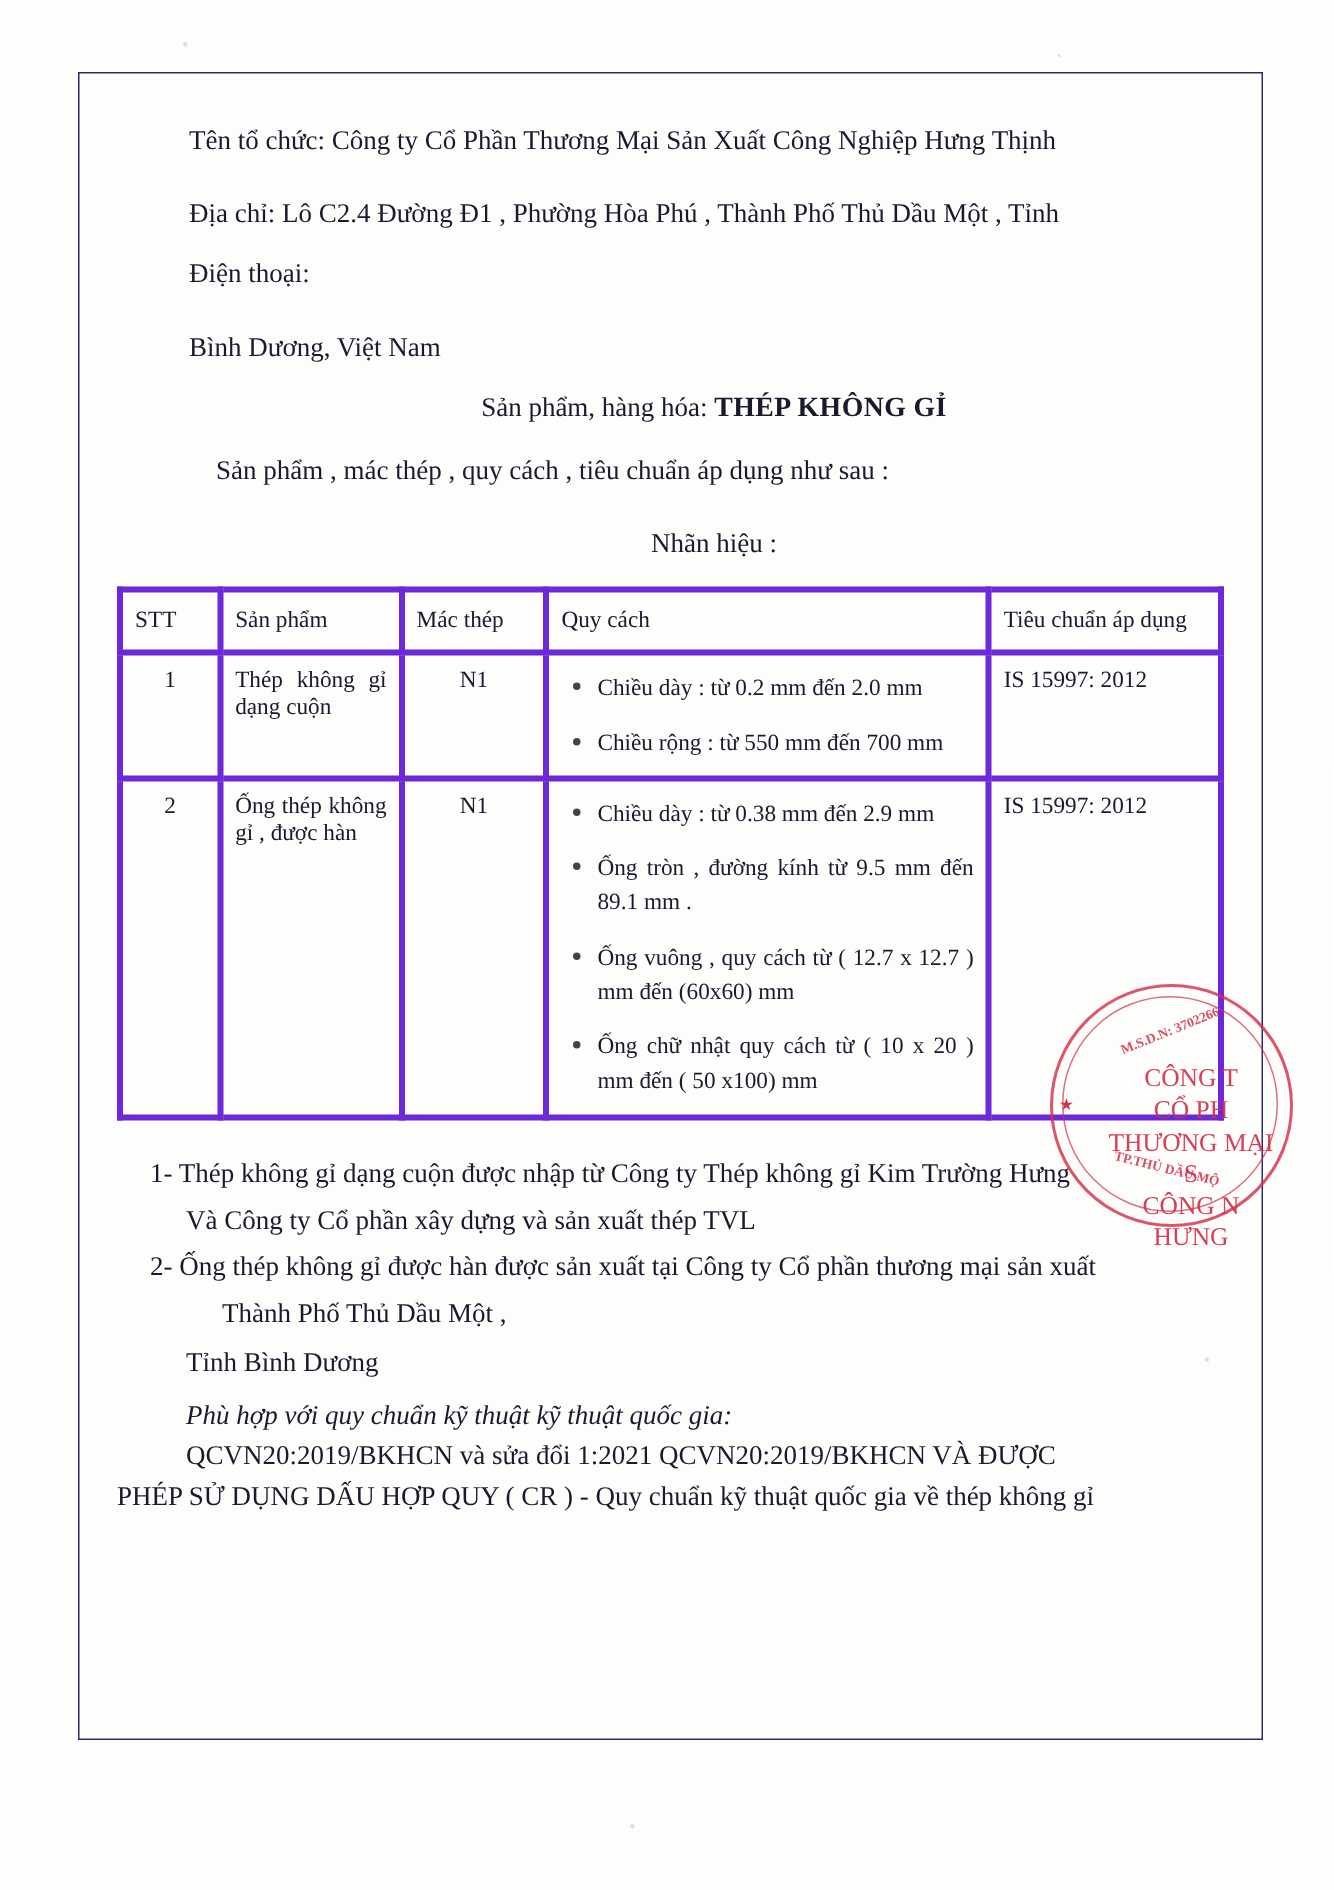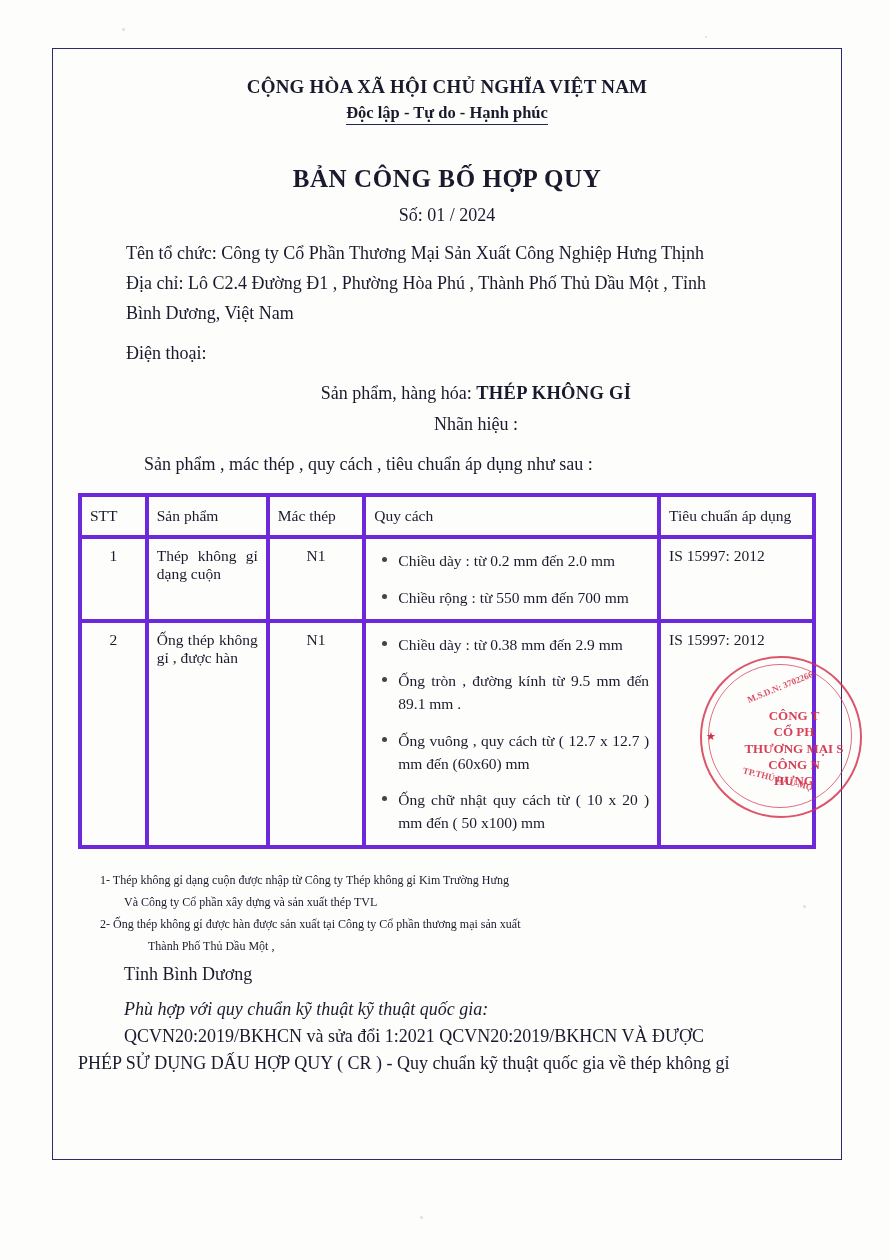--- a/index.html
+++ b/index.html
@@ -65,21 +65,21 @@
     margin-top: 12px;
   }
   .field-line {
     font-size: 18px;
     margin-top: 14px;
     line-height: 1.45;
     padding-left: 48px;
   }
   .field-line.indent2 { padding-left: 58px; text-align: center; }
   .field-line.indent3 { padding-left: 66px; }
-  .field-line.tight { margin-top: 4px; }
+  .field-line.tight { margin-top: 23px; }
   .prod-name { font-weight: bold; font-size: 18.5px; letter-spacing: .3px;}
   table.spec {
     width: 100%;
     border-collapse: collapse;
     margin-top: 16px;
     font-size: 15.5px;
   }
   table.spec th, table.spec td {
     border: 4px solid #6d28d9;
     vertical-align: top;
@@ -117,21 +117,21 @@
     position: absolute;
     left: -16px;
     top: 8px;
     width: 5px;
     height: 5px;
     background: #444;
     border-radius: 50%;
   }
   .notes {
     margin-top: 22px;
-    font-size: 12px;
+    font-size: 18px;
     line-height: 1.5;
   }
   .note-row {
     display: block;
     padding-left: 46px;
     text-indent: -24px;
     margin-bottom: 4px;
   }
   .note-cont {
     display: block;
@@ -172,22 +172,22 @@
     border: 1px solid #d4304a;
     border-radius: 50%;
     opacity: .7;
   }
   .stamp .ctext {
     position: absolute;
     left: 34px;
     top: 52px;
     width: 120px;
     color: #d4304a;
-    font-size: 13px;
-    font-weight: bold;
+    font-size: 17px;
+    font-weight: normal;
     line-height: 1.25;
     text-align: center;
     opacity: .92;
   }
   .stamp .arc-top {
     position: absolute;
     left: 10px;
     top: 26px;
     width: 140px;
     color: #d4304a;
@@ -225,38 +225,32 @@
 </style>
 </head>
 <body>
 
 <div class="page">
 
   <div class="doc-border"></div>
 
   <div class="inner">
 
-    <div class="center">
-      <div class="national-title">CỘNG HÒA XÃ HỘI CHỦ NGHĨA VIỆT NAM</div>
-      <div><span class="motto">Độc lập - Tự do - Hạnh phúc</span></div>
-      <div class="doc-title">BẢN CÔNG BỐ HỢP QUY</div>
-      <div class="doc-number">Số: 01 / 2024</div>
-    </div>
 
     <div class="field-line">Tên tổ chức: Công ty Cổ Phần Thương Mại Sản Xuất Công Nghiệp Hưng Thịnh</div>
     <div class="field-line tight">Địa chỉ: Lô C2.4 Đường Đ1 , Phường Hòa Phú , Thành Phố Thủ Dầu Một , Tỉnh</div>
+    <div class="field-line">Điện thoại:</div>
     <div class="field-line tight" style="padding-left:48px;">Bình Dương, Việt Nam</div>
-    <div class="field-line">Điện thoại:</div>
 
     <div class="field-line indent2">
       <span>Sản phẩm, hàng hóa:</span>
       <span class="prod-name">THÉP KHÔNG GỈ</span>
     </div>
+    <div class="field-line indent3">Sản phẩm , mác thép , quy cách , tiêu chuẩn áp dụng như sau :</div>
     <div class="field-line indent2 tight">Nhãn hiệu :</div>
-    <div class="field-line indent3">Sản phẩm , mác thép , quy cách , tiêu chuẩn áp dụng như sau :</div>
 
     <table class="spec">
       <thead>
         <tr>
           <th class="c-stt">STT</th>
           <th class="c-prod">Sản phẩm</th>
           <th class="c-mark">Mác thép</th>
           <th class="c-spec">Quy cách</th>
           <th class="c-std">Tiêu chuẩn áp dụng</th>
         </tr>

